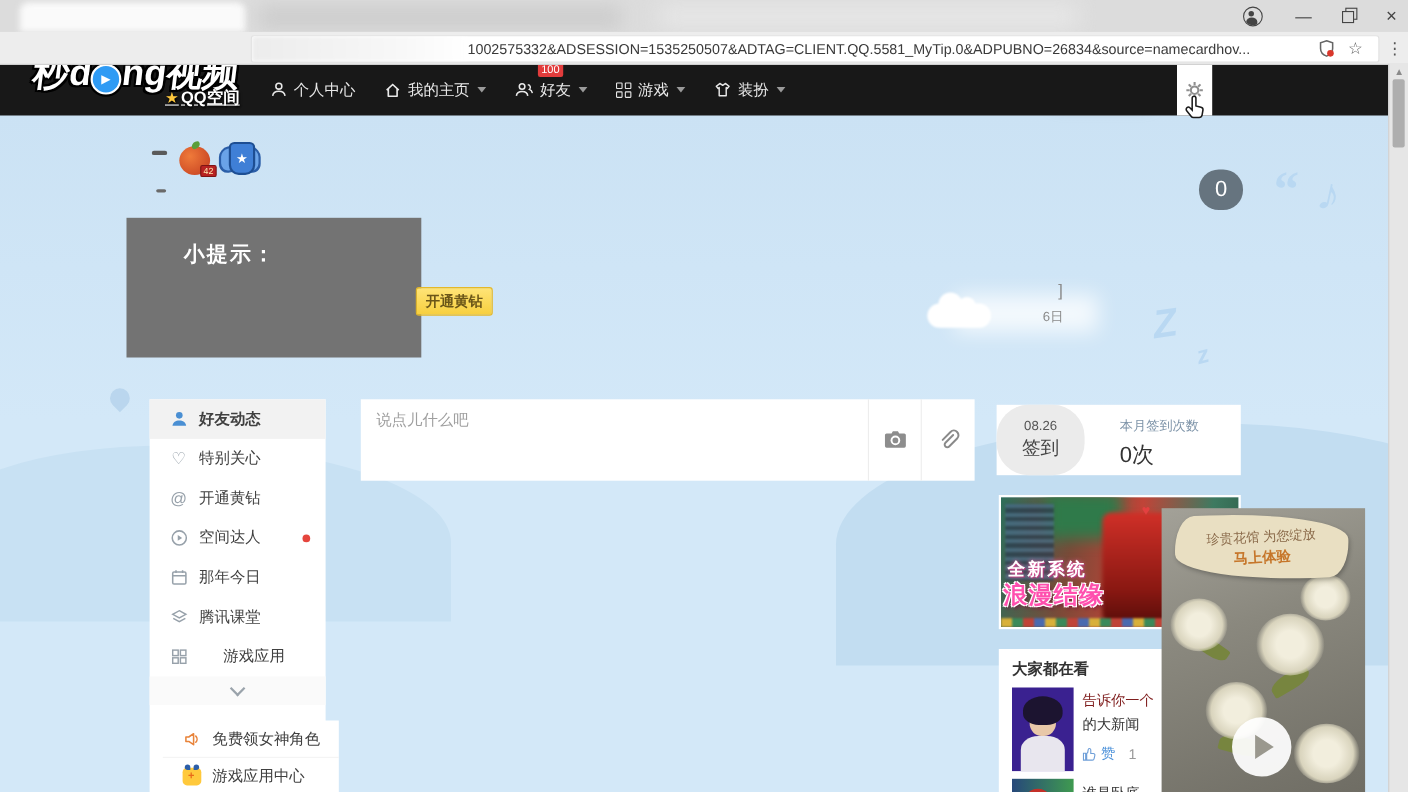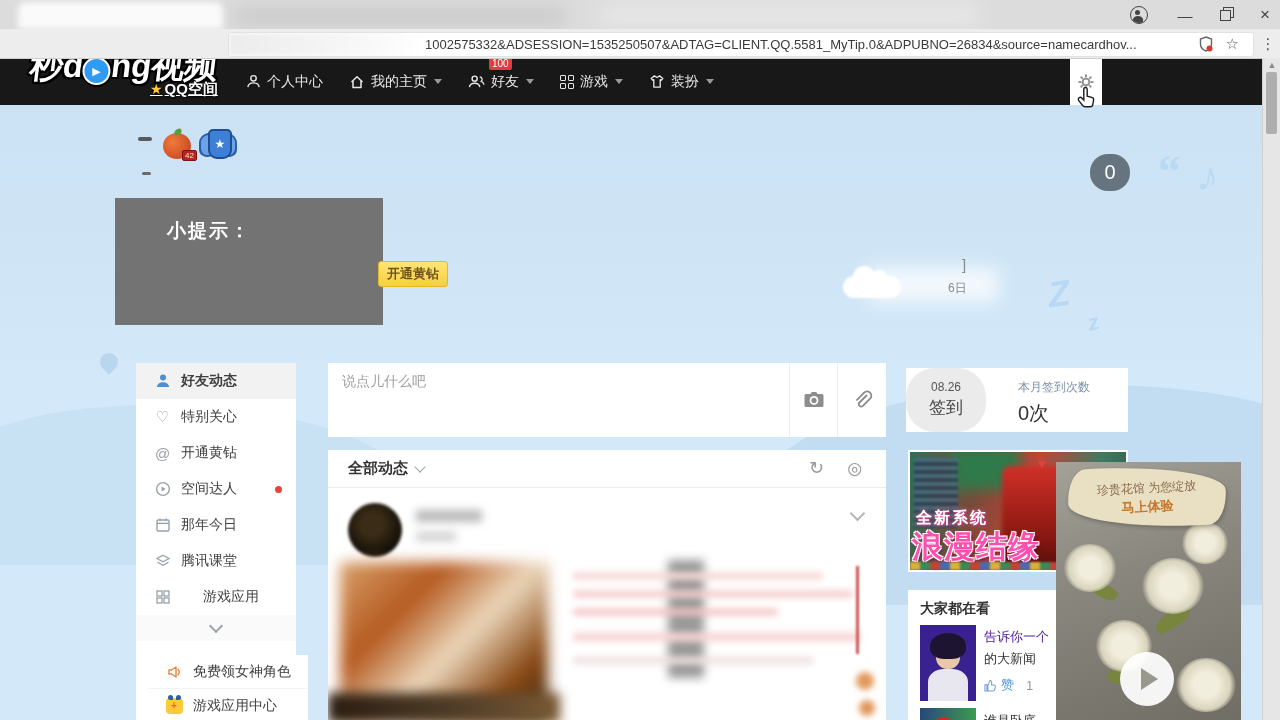--- a/index.html
+++ b/index.html
@@ -148,31 +148,31 @@
   .signin-value{font-size:20px;color:#333;margin-top:4px;}
   .gamead{left:908px;top:450px;width:220px;height:122px;z-index:5;border:2px solid #fff;box-sizing:border-box;overflow:hidden;cursor:pointer;
     background:linear-gradient(100deg,#2e6e5a,#7a4a38 30%,#c04438 55%,#3e7a60 82%,#2e5e4a);}
   .ga-fig{position:absolute;left:92px;top:14px;width:72px;height:100px;border-radius:8px;filter:blur(2px);
     background:linear-gradient(#d03028,#8a1812 70%,#5a0e0a);}
   .ga-tree{position:absolute;left:40px;top:-6px;width:70px;height:44px;background:#2f7a4a;filter:blur(7px);}
   .ga-heart{position:absolute;color:#e34040;}
   .ga-sidebar{position:absolute;left:4px;top:6px;width:44px;height:70px;background:repeating-linear-gradient(#4a6a8a 0 4px,#2a3a50 4px 8px);opacity:.7;filter:blur(1px);}
   .ga-line1{position:absolute;left:6px;top:56px;font-size:16px;font-weight:bold;color:#fff;letter-spacing:2px;
     text-shadow:0 0 4px #e85aa0,1px 1px 0 #a03070;}
-  .ga-line2{position:absolute;left:2px;top:74px;font-size:31px;font-weight:bold;color:#ff4fae;letter-spacing:1px;
+  .ga-line2{position:absolute;left:2px;top:74px;font-size:22px;font-weight:bold;color:#ff4fae;letter-spacing:1px;
     text-shadow:-1px -1px 0 #fff,1px -1px 0 #fff,-1px 1px 0 #fff,1px 1px 0 #fff,2px 3px 3px rgba(120,0,60,.6);}
   .ga-strip{position:absolute;left:0;bottom:0;width:220px;height:8px;filter:blur(1px);
     background:repeating-linear-gradient(90deg,#d8b03a 0 10px,#3a8a5a 10px 20px,#c04438 20px 30px,#4a6ab0 30px 40px);}
   .hot{left:908px;top:590px;width:220px;height:130px;background:#fff;z-index:5;}
   .hot-title{position:absolute;left:12px;top:10px;font-size:14px;font-weight:bold;color:#333;}
   .hot-thumb1{position:absolute;left:12px;top:35px;width:56px;height:76px;background:#3a2190;overflow:hidden;cursor:pointer;}
   .ht-hair{position:absolute;left:10px;top:8px;width:36px;height:26px;background:#1c1430;border-radius:50% 50% 40% 40%;}
   .ht-face{position:absolute;left:16px;top:18px;width:24px;height:26px;background:#e8c8a8;border-radius:50% 50% 45% 45%;}
   .ht-body{position:absolute;left:8px;top:44px;width:40px;height:32px;background:#e8e6ee;border-radius:40% 40% 0 0;}
-  .hot-l1{position:absolute;left:76px;top:38px;font-size:13px;color:#4c1d95;white-space:nowrap;}
+  .hot-l1{position:absolute;left:76px;top:38px;font-size:13px;color:#7f1d1d;white-space:nowrap;}
   .hot-l2{position:absolute;left:76px;top:60px;font-size:13px;color:#333;white-space:nowrap;}
   .hot-like{position:absolute;left:76px;top:86px;display:flex;align-items:center;gap:4px;font-size:13px;color:#4a90d9;cursor:pointer;}
   .hot-count{color:#999;margin-left:8px;}
   .hot-thumb2{position:absolute;left:12px;top:118px;width:56px;height:40px;cursor:pointer;overflow:hidden;
     background:radial-gradient(circle at 42% 55%,#c43028 32%,rgba(0,0,0,0) 34%),linear-gradient(90deg,#27487a,#3f9a50);}
   .hot2-l1{position:absolute;left:76px;top:122px;font-size:13px;color:#333;white-space:nowrap;}
 
   
   .floverlay{left:1056px;top:462px;width:185px;height:258px;z-index:20;overflow:hidden;
     background:linear-gradient(160deg,#a3a198,#8a887e 40%,#6f6d64);}
@@ -320,43 +320,20 @@
           <circle cx="12" cy="12.4" r="2.6" fill="#8d8d8d"></circle>
         </svg>
     </div>
     <div class="comp-cell" style="right:0;">
       <svg width="22" height="22" viewBox="0 0 22 22">
           <path d="M15.5 6.5l-7 7a2.4 2.4 0 003.4 3.4l7.2-7.2a4.2 4.2 0 00-6-6L6 10.9" fill="none" stroke="#8a8a8a" stroke-width="1.8" stroke-linecap="round"></path>
         </svg>
     </div>
   </div>
 
-  <div class="abs feed">
-    <div class="feed-head">
-      <span class="feed-title">全部动态</span>
-      <i class="feed-chev"></i>
-      <span class="feed-ref">↻</span>
-      <span class="feed-scope">◎</span>
-    </div>
-    <div class="post-avatar"></div>
-    <div class="nm-blur1"></div>
-    <div class="nm-blur2"></div>
-    <i class="post-chev"></i>
-    <div class="blur-img"></div>
-    <div class="blur-gray"></div>
-    <div class="pline" style="left:245px;top:122px;width:250px;height:8px;background:rgba(248,216,216,.95);"></div>
-    <div class="pline" style="left:245px;top:140px;width:280px;height:8px;background:rgba(246,206,206,.9);"></div>
-    <div class="pline" style="left:245px;top:158px;width:205px;height:8px;background:rgba(243,198,198,.85);"></div>
-    <div class="pline" style="left:245px;top:182px;width:288px;height:10px;background:rgba(248,214,214,.9);"></div>
-    <div class="pline" style="left:245px;top:206px;width:240px;height:9px;background:rgba(240,225,225,.85);"></div>
-    <div class="redline"></div>
-    <div class="odot" style="left:528px;top:222px;width:18px;height:18px;"></div>
-    <div class="odot" style="left:531px;top:250px;width:16px;height:16px;"></div>
-    <div class="bottom-dark2"></div>
-  </div>
 
   <div class="abs signin">
     <div class="signin-left">
       <div class="signin-date">08.26</div>
       <div class="signin-action">签到</div>
     </div>
     <div class="signin-right">
       <div class="signin-label">本月签到次数</div>
       <div class="signin-value">0次</div>
     </div>

